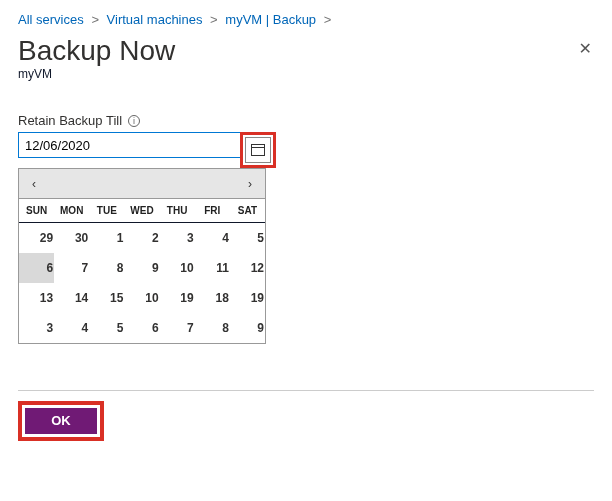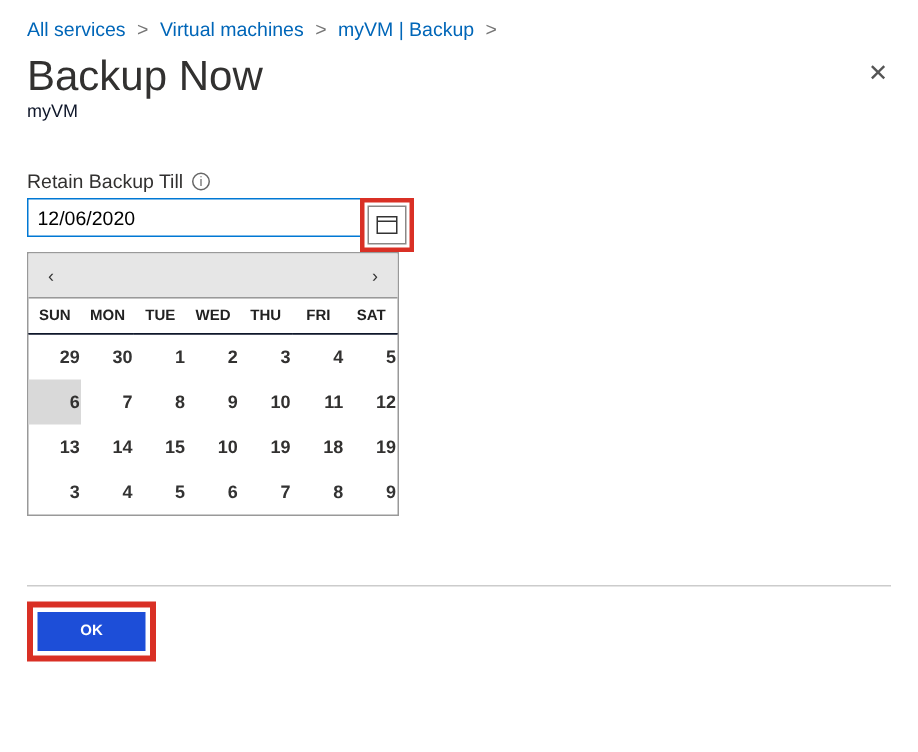--- a/index.html
+++ b/index.html
@@ -77,22 +77,22 @@
   }
   .cal-grid td.other { color: #333; font-weight: 600; }
   .cal-grid td.selected { background: #d9d9d9; }
   .footer {
     border-top: 1px solid #ccc; margin-top: 46px; padding-top: 10px;
   }
   .ok-wrap {
     display: inline-block; border: 4px solid #d93025; padding: 3px;
   }
   .ok-btn {
-    background: #1d4ed8; color: #fff; border: none;
-    width: 72px; height: 26px; font-size: 10px; font-weight: 600;
+    background: #701a75; color: #fff; border: none;
+    width: 72px; height: 26px; font-size: 13px; font-weight: 600;
     cursor: pointer;
   }
 </style>
 </head>
 <body>
 
 <div class="panel">
 
   <div class="breadcrumb">
     <span class="link">All services</span>

